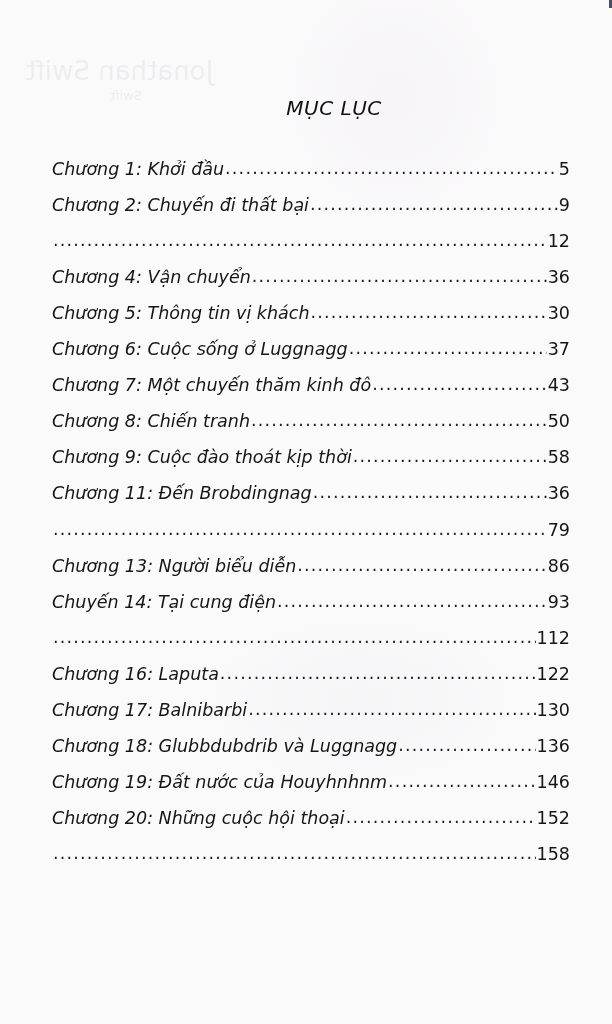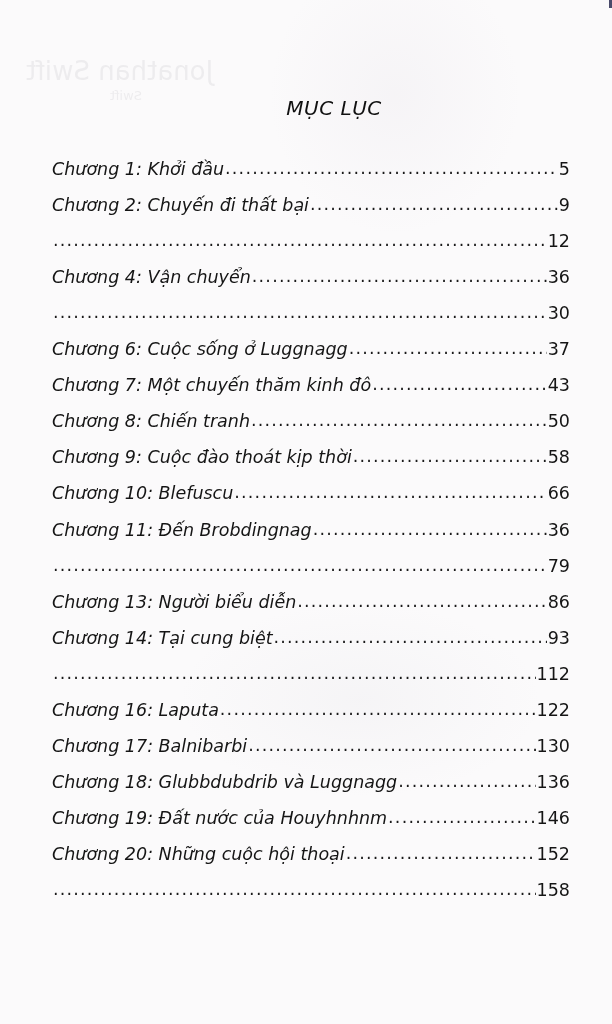--- a/index.html
+++ b/index.html
@@ -124,20 +124,21 @@
     <li class="toc-row">
         <span class="toc-dots"></span>
         <span class="toc-page">12</span>
       </li>
     <li class="toc-row">
         <span class="toc-label">Chương 4: Vận chuyển</span>
         <span class="toc-dots"></span>
         <span class="toc-page">36</span>
       </li>
     <li class="toc-row">
+        <span class="toc-label">Chương 5: Thông tin vị khách</span>
         <span class="toc-dots"></span>
         <span class="toc-page">30</span>
       </li>
     <li class="toc-row">
         <span class="toc-label">Chương 6: Cuộc sống ở Luggnagg</span>
         <span class="toc-dots"></span>
         <span class="toc-page">37</span>
       </li>
     <li class="toc-row">
         <span class="toc-label">Chương 7: Một chuyến thăm kinh đô</span>
@@ -148,40 +149,35 @@
         <span class="toc-label">Chương 8: Chiến tranh</span>
         <span class="toc-dots"></span>
         <span class="toc-page">50</span>
       </li>
     <li class="toc-row">
         <span class="toc-label">Chương 9: Cuộc đào thoát kịp thời</span>
         <span class="toc-dots"></span>
         <span class="toc-page">58</span>
       </li>
     <li class="toc-row">
-        <span class="toc-label">Chương 10: Blefuscu</span>
-        <span class="toc-dots"></span>
-        <span class="toc-page">66</span>
-      </li>
-    <li class="toc-row">
         <span class="toc-label">Chương 11: Đến Brobdingnag</span>
         <span class="toc-dots"></span>
         <span class="toc-page">36</span>
       </li>
     <li class="toc-row">
         <span class="toc-dots"></span>
         <span class="toc-page">79</span>
       </li>
     <li class="toc-row">
         <span class="toc-label">Chương 13: Người biểu diễn</span>
         <span class="toc-dots"></span>
         <span class="toc-page">86</span>
       </li>
     <li class="toc-row">
-        <span class="toc-label">Chương 14: Tại cung biệt</span>
+        <span class="toc-label">Chuyến 14: Tại cung điện</span>
         <span class="toc-dots"></span>
         <span class="toc-page">93</span>
       </li>
     <li class="toc-row">
         <span class="toc-dots"></span>
         <span class="toc-page">112</span>
       </li>
     <li class="toc-row">
         <span class="toc-label">Chương 16: Laputa</span>
         <span class="toc-dots"></span>

